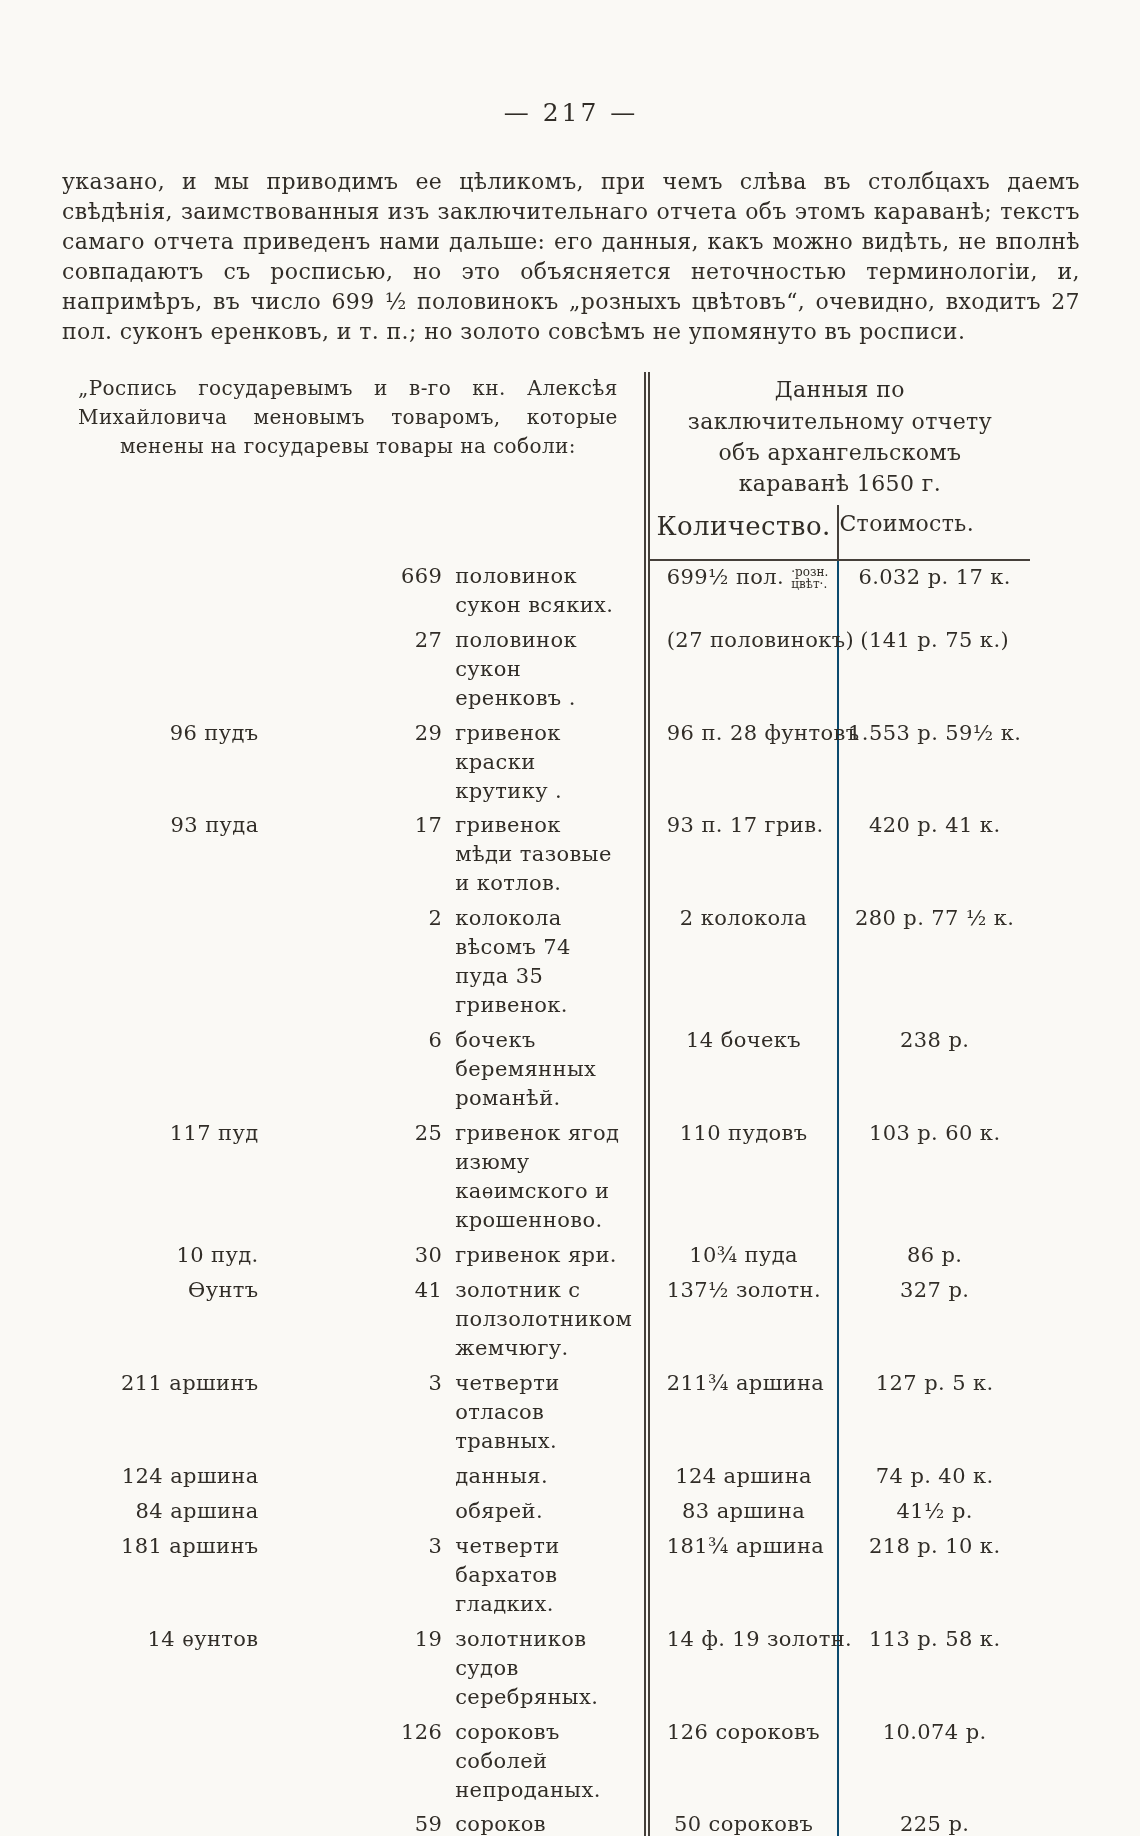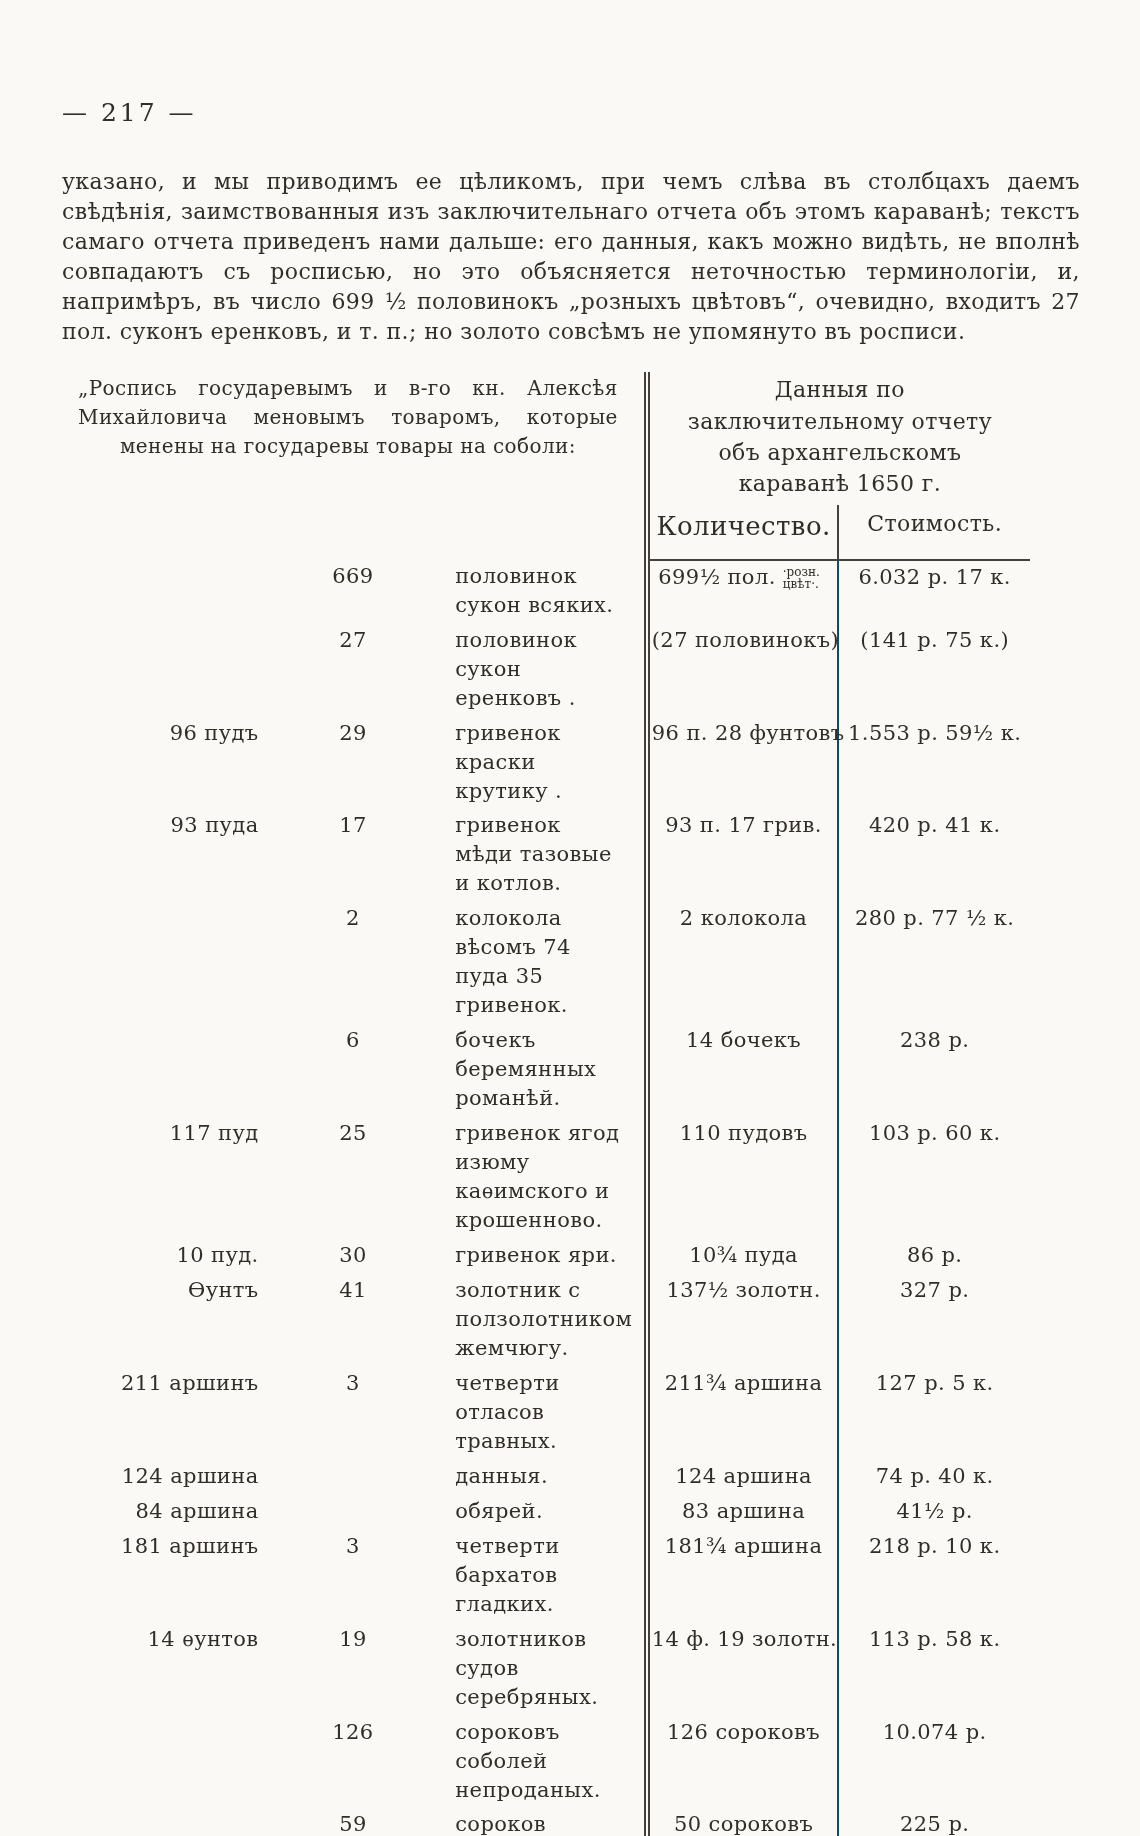--- a/index.html
+++ b/index.html
@@ -14,20 +14,21 @@
     box-sizing: border-box;
     margin: 0 auto;
     padding: 98px 60px 0 62px;
     background: #faf9f5;
     color: #312d27;
     font-family: "DejaVu Serif", serif;
     letter-spacing: 0.025em;
     overflow: hidden;
   }
   .page-number {
+    text-align: center;
     font-size: 25px;
     letter-spacing: 3px;
     margin: 0 0 40px 0;
   }
   .intro {
     font-size: 22px;
     line-height: 1.36;
     text-align: justify;
     margin: 0 0 26px 0;
   }
@@ -60,43 +61,43 @@
   .qhead {
     border-left: 6px double #45403a;
     border-bottom: 2px solid #45403a;
     text-align: center;
     font-size: 26px;
     padding: 4px 0 8px !important;
   }
   .chead {
     border-left: 2px solid #45403a;
     border-bottom: 2px solid #45403a;
-    text-align: center;
+    text-align: left;
     font-size: 22px;
     padding: 4px 0 19px !important;
   }
   .na {
     width: 122px;
     text-align: right;
     padding-right: 5px !important;
     white-space: nowrap;
   }
   .nb {
     width: 44px;
-    text-align: center;
+    text-align: right;
     padding-right: 13px !important;
   }
   .tx {
     padding-right: 20px !important;
   }
   .qty {
     border-left: 6px double #45403a;
     width: 208px;
     text-align: center;
-    padding: 2px 2px 4px !important;
+    padding: 2px 17px 4px !important;
     white-space: nowrap;
   }
   .cost {
     border-left: 2px solid #0c4a6e;
     width: 218px;
     text-align: center;
     padding: 2px 3px 4px !important;
   }
   .note {
     display: inline-block;

